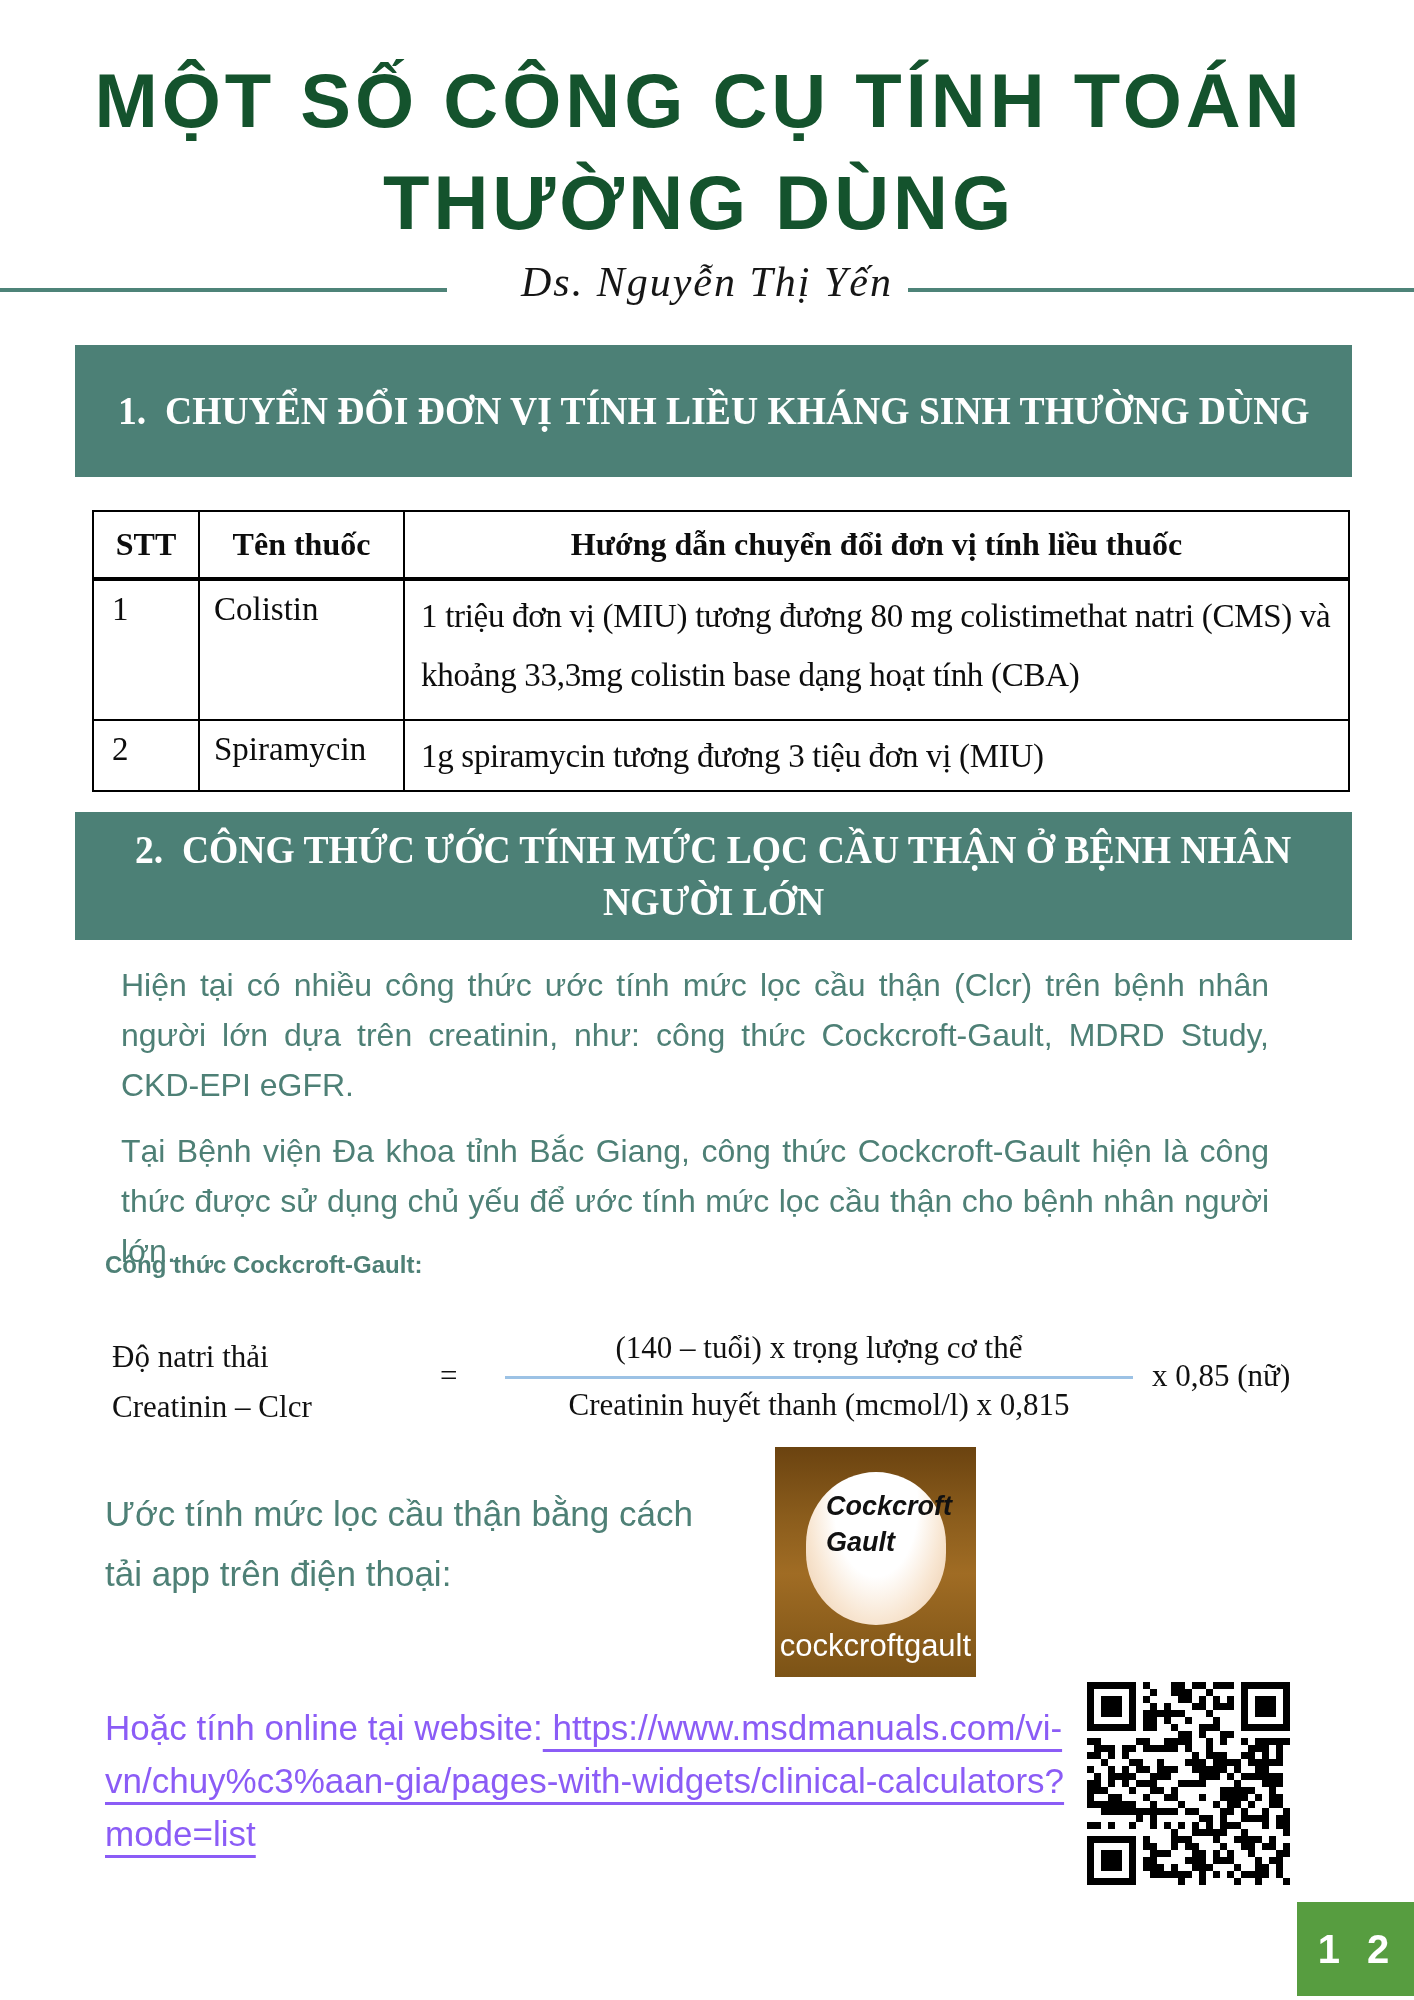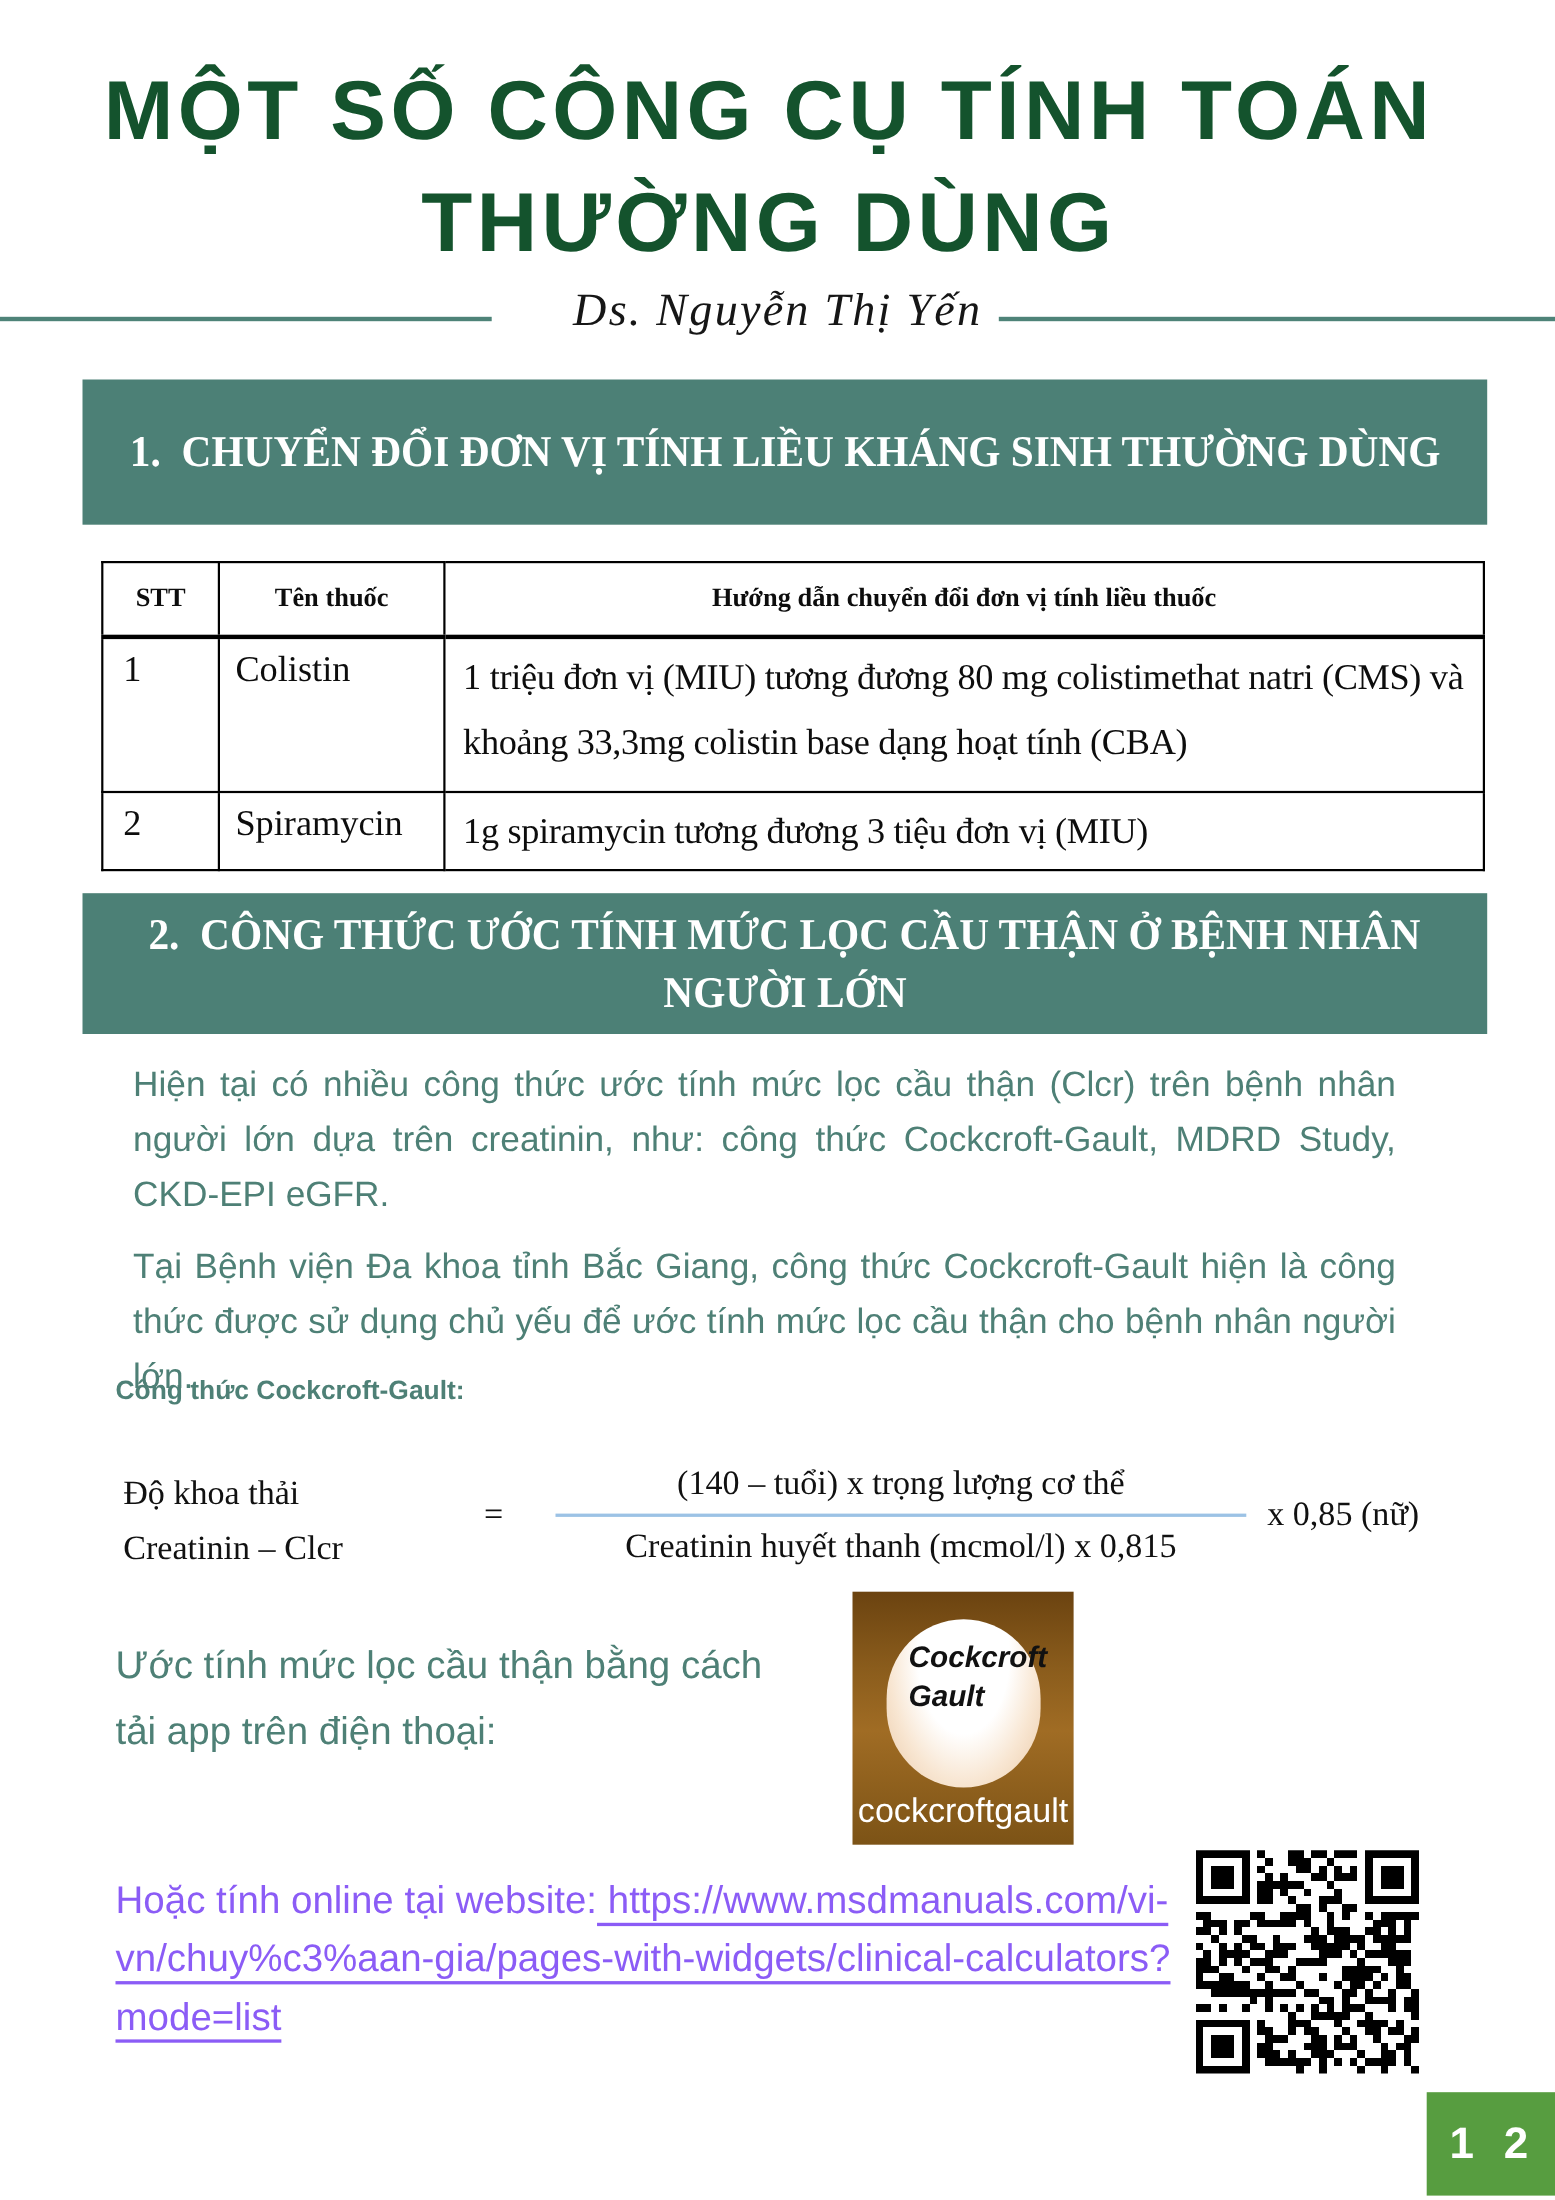--- a/index.html
+++ b/index.html
@@ -23,21 +23,21 @@
           display:flex;flex-direction:column;align-items:center;justify-content:center;
           font-family:"Liberation Serif",serif;font-weight:bold;font-size:40px;line-height:52px;
           text-align:center;}
   .banner .squeeze{transform:scaleX(0.94);transform-origin:center;white-space:nowrap;}
   #banner1{top:345px;height:132px;}
   #banner2{top:812px;height:128px;}
   
   table.conv{position:absolute;left:92px;top:510px;width:1256px;border-collapse:collapse;
              table-layout:fixed;font-family:"Liberation Serif",serif;color:#0d0d0d;}
   table.conv td,table.conv th{border:2px solid #000;}
-  table.conv tr.hdr th{border-bottom:4px solid #000;height:63px;font-size:24px;font-weight:bold;
+  table.conv tr.hdr th{border-bottom:4px solid #000;height:63px;font-size:32px;font-weight:bold;
                        text-align:center;vertical-align:middle;}
   table.conv td{font-size:33px;vertical-align:top;}
   td.c-stt{padding:10px 0 0 18px;}
   td.c-name{padding:10px 0 0 14px;}
   td.c-desc{padding:6px 8px 0 16px;line-height:59px;letter-spacing:-0.3px;}
   tr.r1 td{height:128px;}
   tr.r2 td{height:59px;}
   
   .paras{position:absolute;left:105px;top:944px;width:1180px;color:#4E8076;
          font-size:32px;line-height:50px;text-align:justify;}
@@ -126,21 +126,21 @@
 
   <div class="paras">
     <p>Hiện tại có nhiều công thức ước tính mức lọc cầu thận (Clcr) trên bệnh nhân người lớn dựa trên creatinin, như: công thức Cockcroft-Gault, MDRD Study, CKD-EPI eGFR.</p>
     <p>Tại Bệnh viện Đa khoa tỉnh Bắc Giang, công thức Cockcroft-Gault hiện là công thức được sử dụng chủ yếu để ước tính mức lọc cầu thận cho bệnh nhân người lớn.</p>
   </div>
 
   <div class="formula-label">Công thức Cockcroft-Gault:</div>
 
   <div class="formula">
     <div class="f-lhs">
-      <div>Độ khoa thải</div>
+      <div>Độ natri thải</div>
       <div>Creatinin – Clcr</div>
     </div>
     <div class="f-eq">=</div>
     <div class="f-frac">
       <span class="f-num">(140 – tuổi) x trọng lượng cơ thể</span>
       <span class="f-den">Creatinin huyết thanh (mcmol/l) x 0,815</span>
     </div>
     <div class="f-mul">x 0,85 (nữ)</div>
   </div>
 

